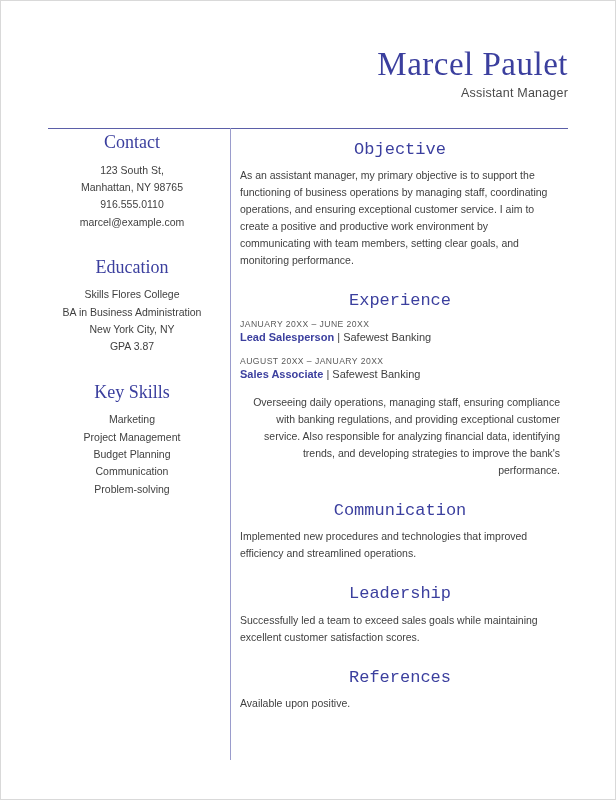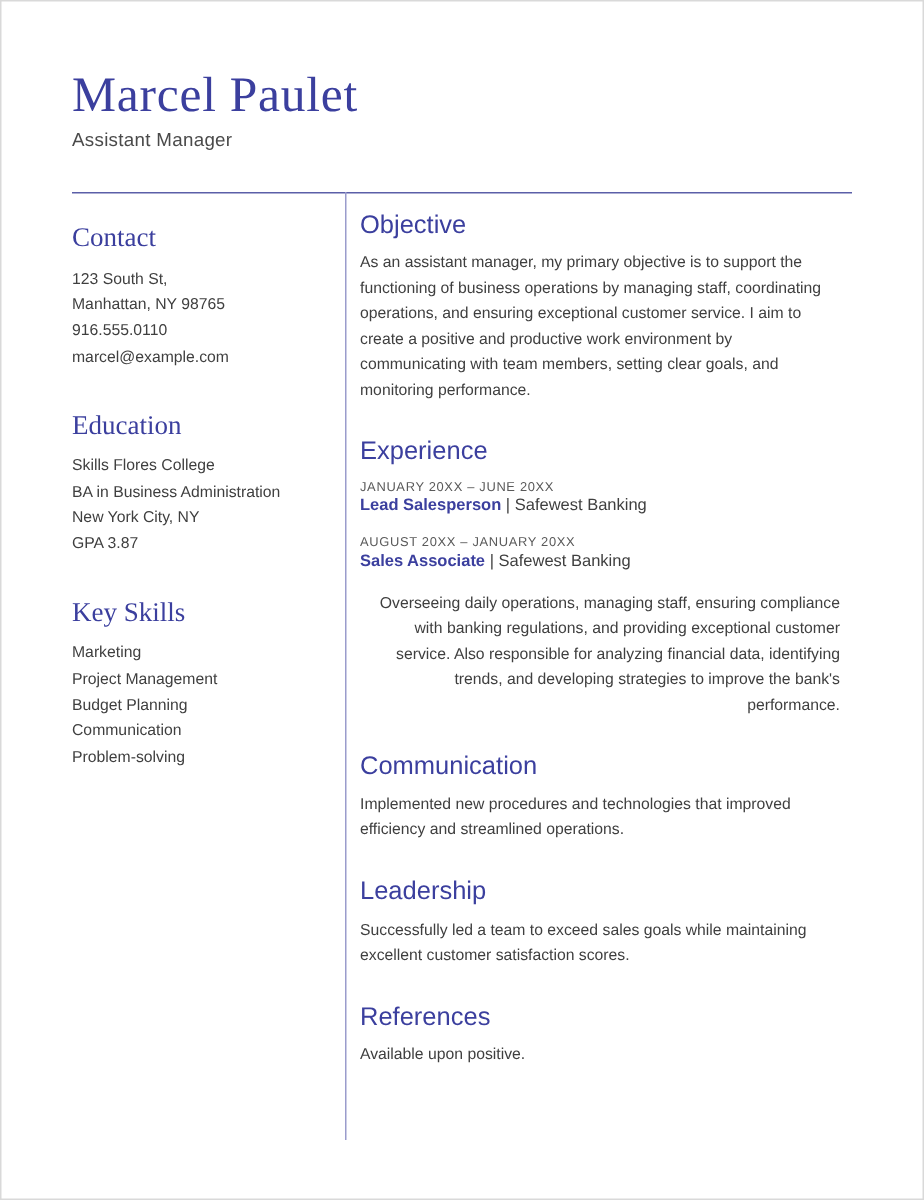--- a/index.html
+++ b/index.html
@@ -30,20 +30,21 @@
     border: 1px solid #d9d9d9;
     box-sizing: border-box;
     pointer-events: none;
   }
 
   .header {
     position: absolute;
     left: 48px;
     top: 46px;
     width: 520px;
+    text-align: right;
   }
   .name {
     font-family: "Liberation Serif", serif;
     font-size: 33px;
     color: #3b3f9e;
     letter-spacing: 0.5px;
     line-height: 1.1;
     margin: 0;
     font-weight: normal;
   }
@@ -68,23 +69,23 @@
     top: 128px;
     width: 1px;
     height: 632px;
     background: #9a9ccc;
   }
 
   
   .left-col {
     position: absolute;
     left: 48px;
-    top: 148px;
+    top: 132px;
     width: 168px;
-    text-align: left;
+    text-align: center;
   }
   .left-heading {
     font-family: "Liberation Serif", serif;
     font-size: 18px;
     color: #3b3f9e;
     font-weight: normal;
     margin: 0 0 8px 0;
     line-height: 1.2;
   }
   .left-block {
@@ -99,26 +100,27 @@
   .gap-skills { margin-top: 16px; }
 
   
   .right-col {
     position: absolute;
     left: 240px;
     top: 140px;
     width: 320px;
   }
   .sec-heading {
-    font-family: Liberation Sans, sans-serif;
+    font-family: Liberation Mono, monospace;
     font-size: 17px;
     color: #3b3f9e;
     font-weight: normal;
     margin: 0 0 7px 0;
     line-height: 1.2;
+    text-align: center;
   }
   .sec {
     margin-bottom: 22px;
   }
   .body-text {
     font-size: 10.5px;
     line-height: 1.62;
     color: #3f3f3f;
   }
   .job {

